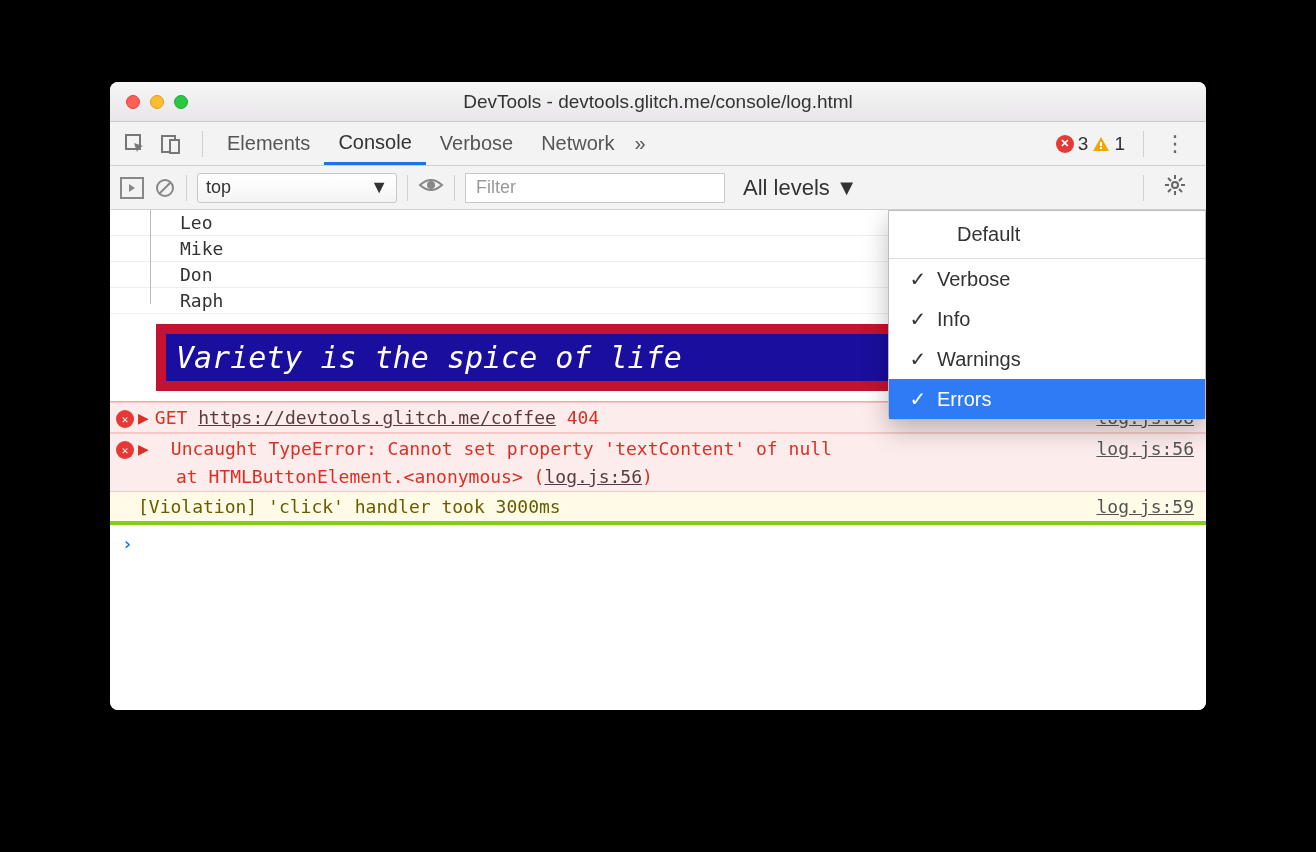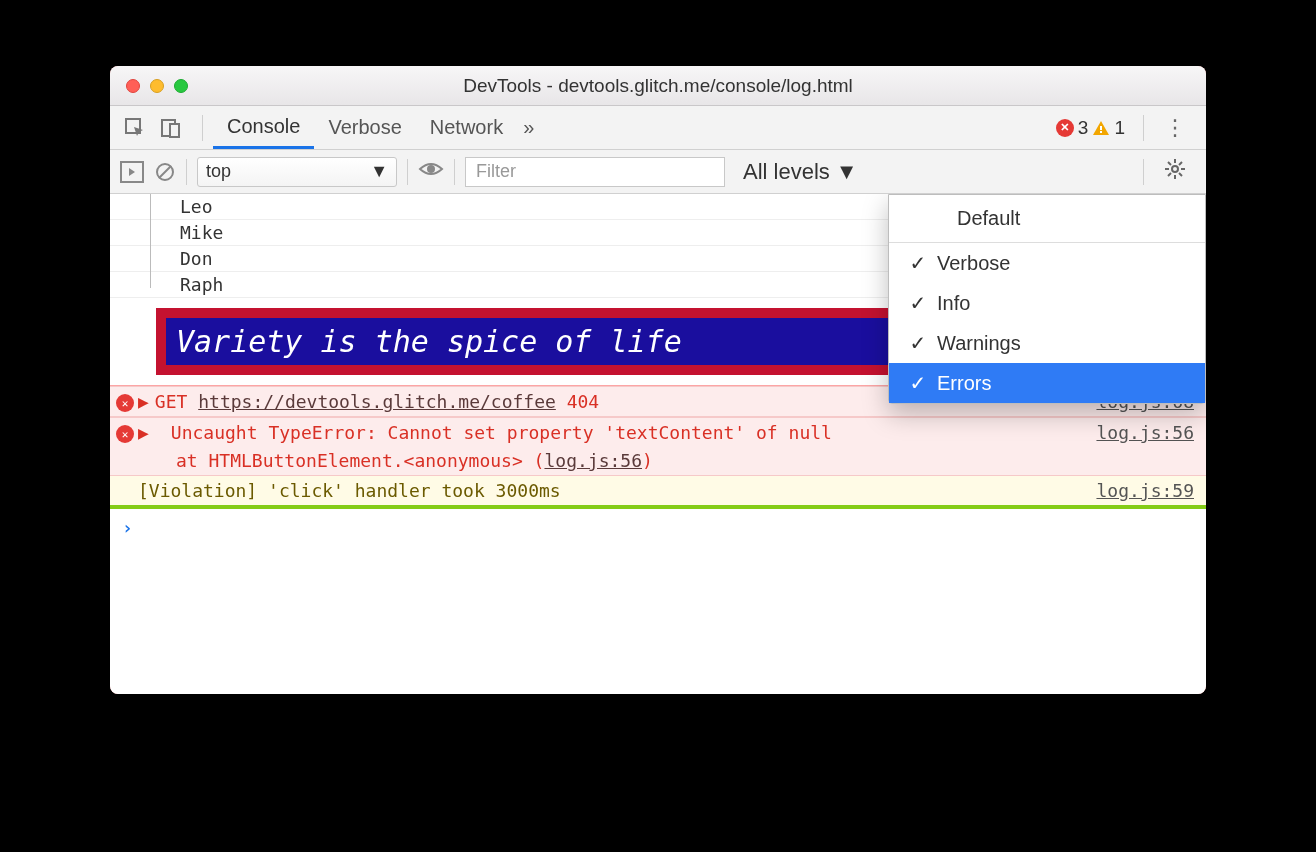--- a/index.html
+++ b/index.html
@@ -4,21 +4,21 @@
 <style>
   * { box-sizing: border-box; margin: 0; padding: 0; }
   body {
     background: #000;
     font-family: -apple-system, "Helvetica Neue", Arial, sans-serif;
     width: 1316px; height: 852px;
     position: relative;
   }
   .window {
     position: absolute;
-    left: 110px; top: 66px;
+    left: 110px; top: 82px;
     width: 1096px; height: 628px;
     background: #fca5a5;
     border-radius: 8px;
     box-shadow: 0 20px 80px rgba(0,0,0,.6), 0 0 0 1px rgba(0,0,0,.2);
     overflow: hidden;
     display: flex; flex-direction: column;
   }
   
   .titlebar {
     height: 40px;
@@ -158,20 +158,21 @@
           <path d="M10 10 L19 13 L15 15 L13 19 Z" fill="#777"></path>
         </svg>
     </div>
     <div class="icon-btn">
       <svg width="22" height="22" viewBox="0 0 22 22">
           <rect x="2" y="3" width="13" height="16" fill="none" stroke="#777" stroke-width="2"></rect>
           <rect x="10" y="7" width="9" height="13" fill="#f3f3f3" stroke="#777" stroke-width="2"></rect>
         </svg>
     </div>
     <div class="sep"></div>
+    <div class="tab">Elements</div>
     <div class="tab active">Console</div>
     <div class="tab">Verbose</div>
     <div class="tab">Network</div>
     <div class="tab" style="padding:0 6px;">»</div>
     <div class="spacer"></div>
     <div class="errcount">
       <span class="circle-err"></span>
       <span>3</span>
     </div>
     <div class="warncount">

